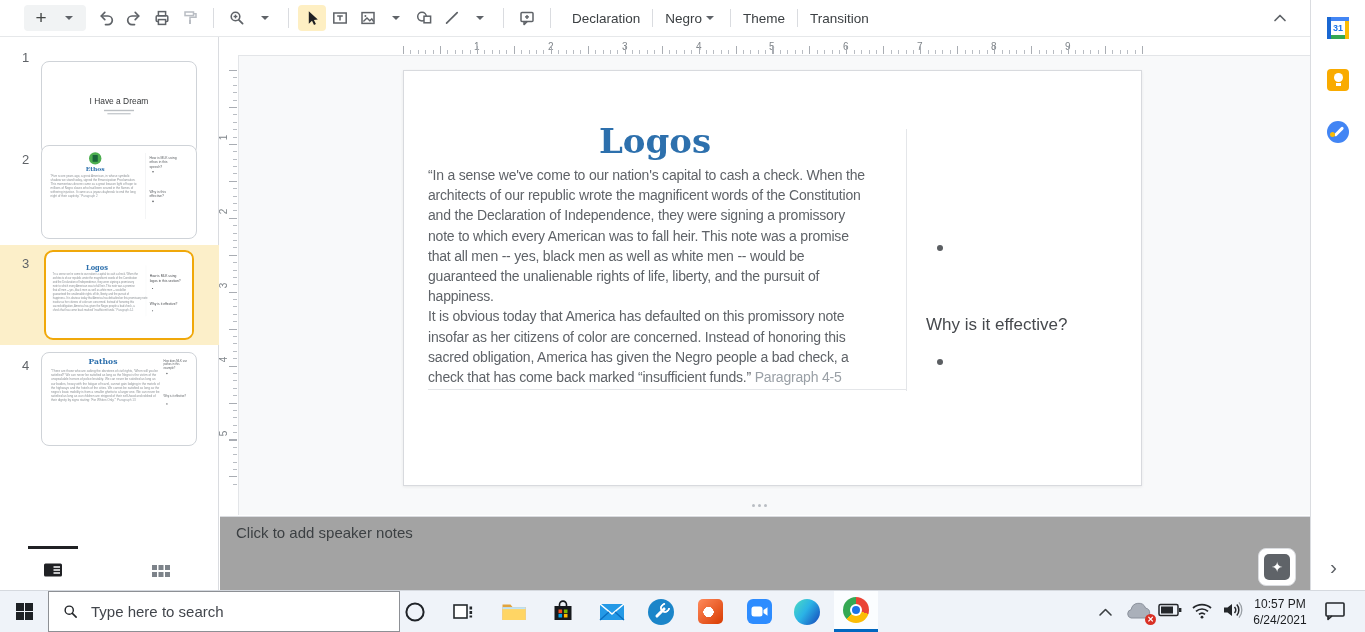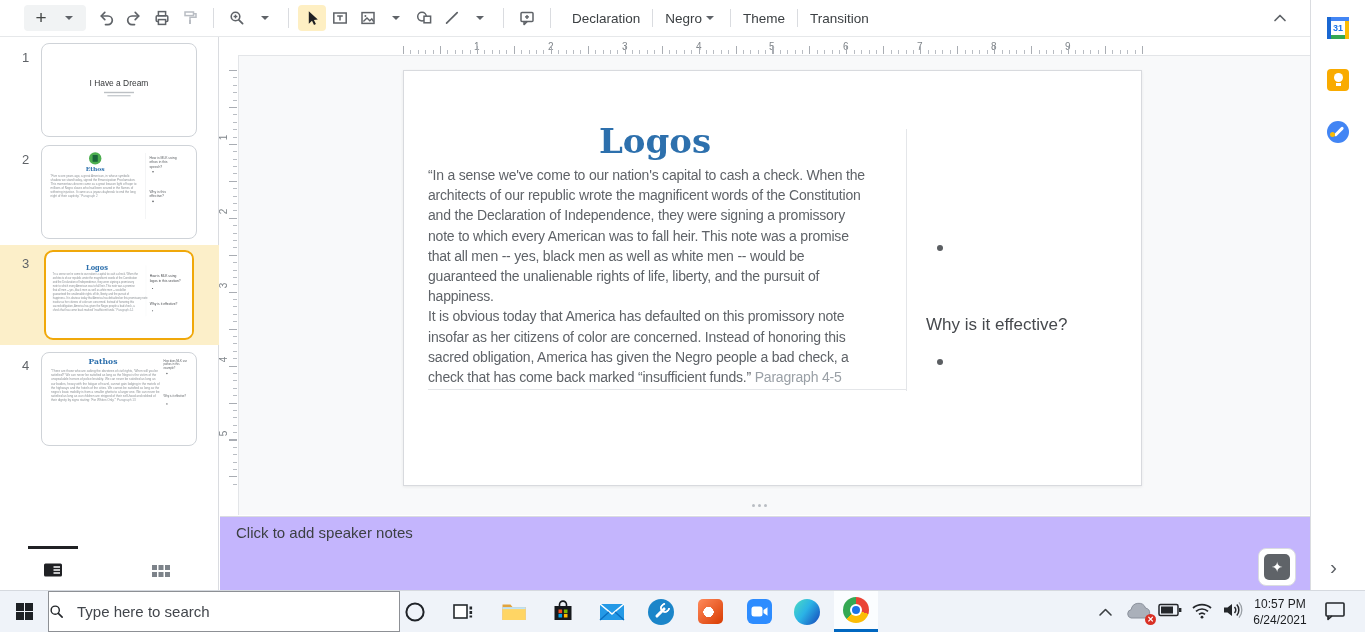--- a/index.html
+++ b/index.html
@@ -88,32 +88,32 @@
   .m4-body{left:30px;top:64px;width:545px;font-size:15.5px;line-height:21px;}
   .m4-q1{left:593px;top:16px;width:142px;font-size:13.5px;line-height:17px;color:#5b5f63;white-space:pre-line;}
   .m4-q2{left:593px;top:190px;width:142px;font-size:13.5px;line-height:17px;color:#5b5f63;}
   .m4-dotA{left:606px;top:84px;width:7px;height:7px;}
   .m4-dotB{left:606px;top:236px;width:7px;height:7px;}
   .m1-title{left:0;top:158px;width:739px;text-align:center;font-size:42px;color:#36383a;}
   .m1-sub1{left:295px;top:224px;width:150px;height:7px;background:#bcc0c4;}
   .m1-sub2{left:312px;top:240px;width:116px;height:7px;background:#c8ccd0;}
 
   
-  .notes{left:220px;top:516px;width:1090px;height:74px;background:#c4b5fd;border-top:1px solid #dadce0;box-sizing:border-box;cursor:text;}
+  .notes{left:220px;top:516px;width:1090px;height:74px;background:#a3a3a3;border-top:1px solid #dadce0;box-sizing:border-box;cursor:text;}
   .notes-text{position:absolute;left:16px;top:7px;font-size:15px;color:#3c4043;}
   .handle{left:752px;top:504px;display:flex;gap:3px;}
   .handle i{width:3px;height:3px;border-radius:50%;background:#b9bdc3;}
   .explore{left:1258px;top:548px;width:36px;height:36px;background:#fff;border:1px solid #dadce0;border-radius:8px;display:flex;align-items:center;justify-content:center;cursor:pointer;}
   .explore .inner{width:26px;height:26px;background:#5f6368;border-radius:5px;color:#fff;font-size:14px;display:flex;align-items:center;justify-content:center;}
   .pchev{left:1330px;top:555px;font-size:21px;color:#5f6368;cursor:pointer;}
 
   
   .taskbar{left:0;top:590px;width:1365px;height:42px;background:#eff3f9;border-top:1px solid #d5d9df;box-sizing:border-box;}
   .taskbar .abs{position:absolute;}
-  .tsearch{left:48px;top:0px;width:352px;height:41px;background:#fff;border:1px solid #8d9095;box-sizing:border-box;display:flex;align-items:center;gap:12px;}
+  .tsearch{left:48px;top:0px;width:352px;height:41px;background:#fff;border:1px solid #8d9095;box-sizing:border-box;display:flex;align-items:center;padding-left:14px;gap:12px;}
   .tsearch span{font-size:15px;color:#42464c;}
   .tile{width:44px;height:41px;display:flex;align-items:center;justify-content:center;cursor:pointer;}
   .tile.activeapp{background:#fbfdff;border-bottom:3px solid #0067c0;box-sizing:border-box;}
   .clock{left:1246px;top:5px;width:68px;text-align:center;font-size:12px;color:#1b1d20;line-height:16px;}
   .folder-back{fill:#e2a33d;} .folder-front{fill:#ffd564;}
   .edge-c{width:26px;height:26px;border-radius:50%;background:linear-gradient(125deg,#49d7c6 5%,#2bb3e6 45%,#1b62c5 85%);}
   .chrome-c{width:26px;height:26px;border-radius:50%;background:conic-gradient(from 0deg,#ea4335 0 30%,#fbbc05 30% 63%,#34a853 63% 100%);position:relative;}
   .chrome-c::before{content:"";position:absolute;left:7px;top:7px;width:12px;height:12px;border-radius:50%;background:#fff;}
   .chrome-c::after{content:"";position:absolute;left:9px;top:9px;width:8px;height:8px;border-radius:50%;background:#1a73e8;}
   .office-c{width:25px;height:25px;border-radius:5px;background:radial-gradient(circle at 42% 52%, #ffffff 0 26%, transparent 27%),linear-gradient(135deg,#ff8a5c,#d83b01);}
@@ -263,21 +263,21 @@
     <div class="gtasks">
         <i class="pen"></i>
         <i class="dot"></i>
       </div>
   </div>
 
   <div class="abs sidebar">
     <div class="selstrip"></div>
 
     <div class="snum" style="top:13px;">1</div>
-    <div class="thumb" style="top:6px;">
+    <div class="thumb" style="top:24px;">
       <div class="mini">
         <div class="m1-title">I Have a Dream</div>
         <div class="m1-sub1"></div>
         <div class="m1-sub2"></div>
       </div>
     </div>
 
     <div class="snum" style="top:115px;">2</div>
     <div class="thumb" style="top:108px;">
       <div class="mini">

